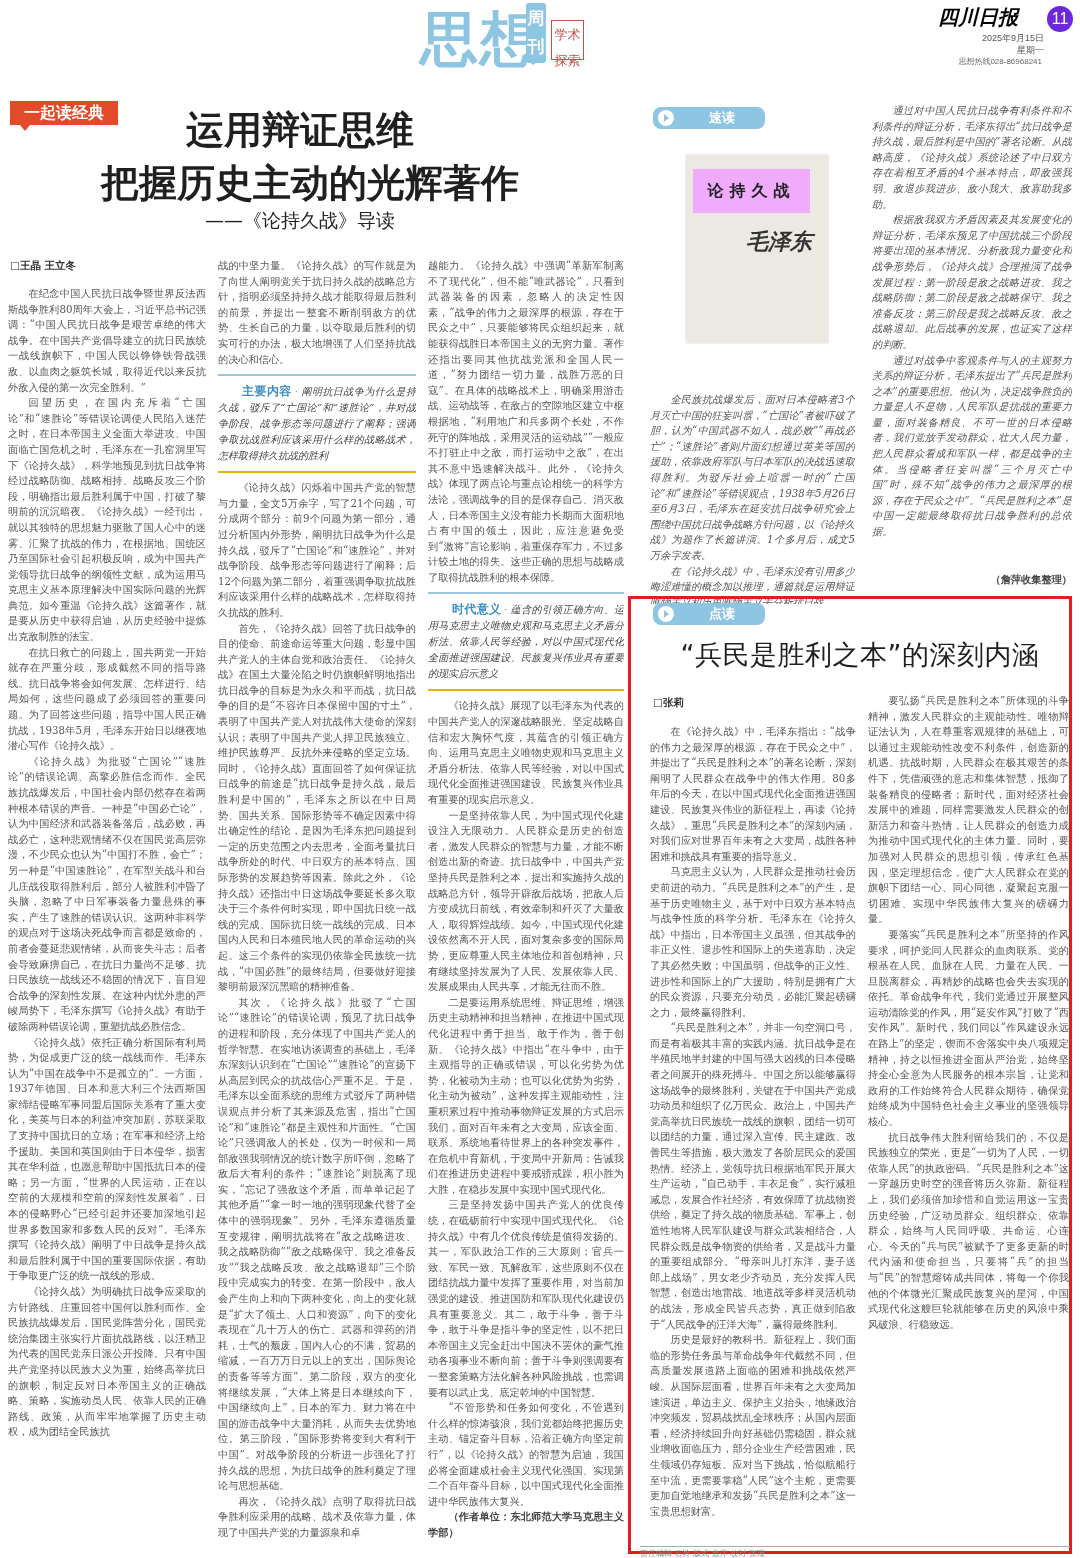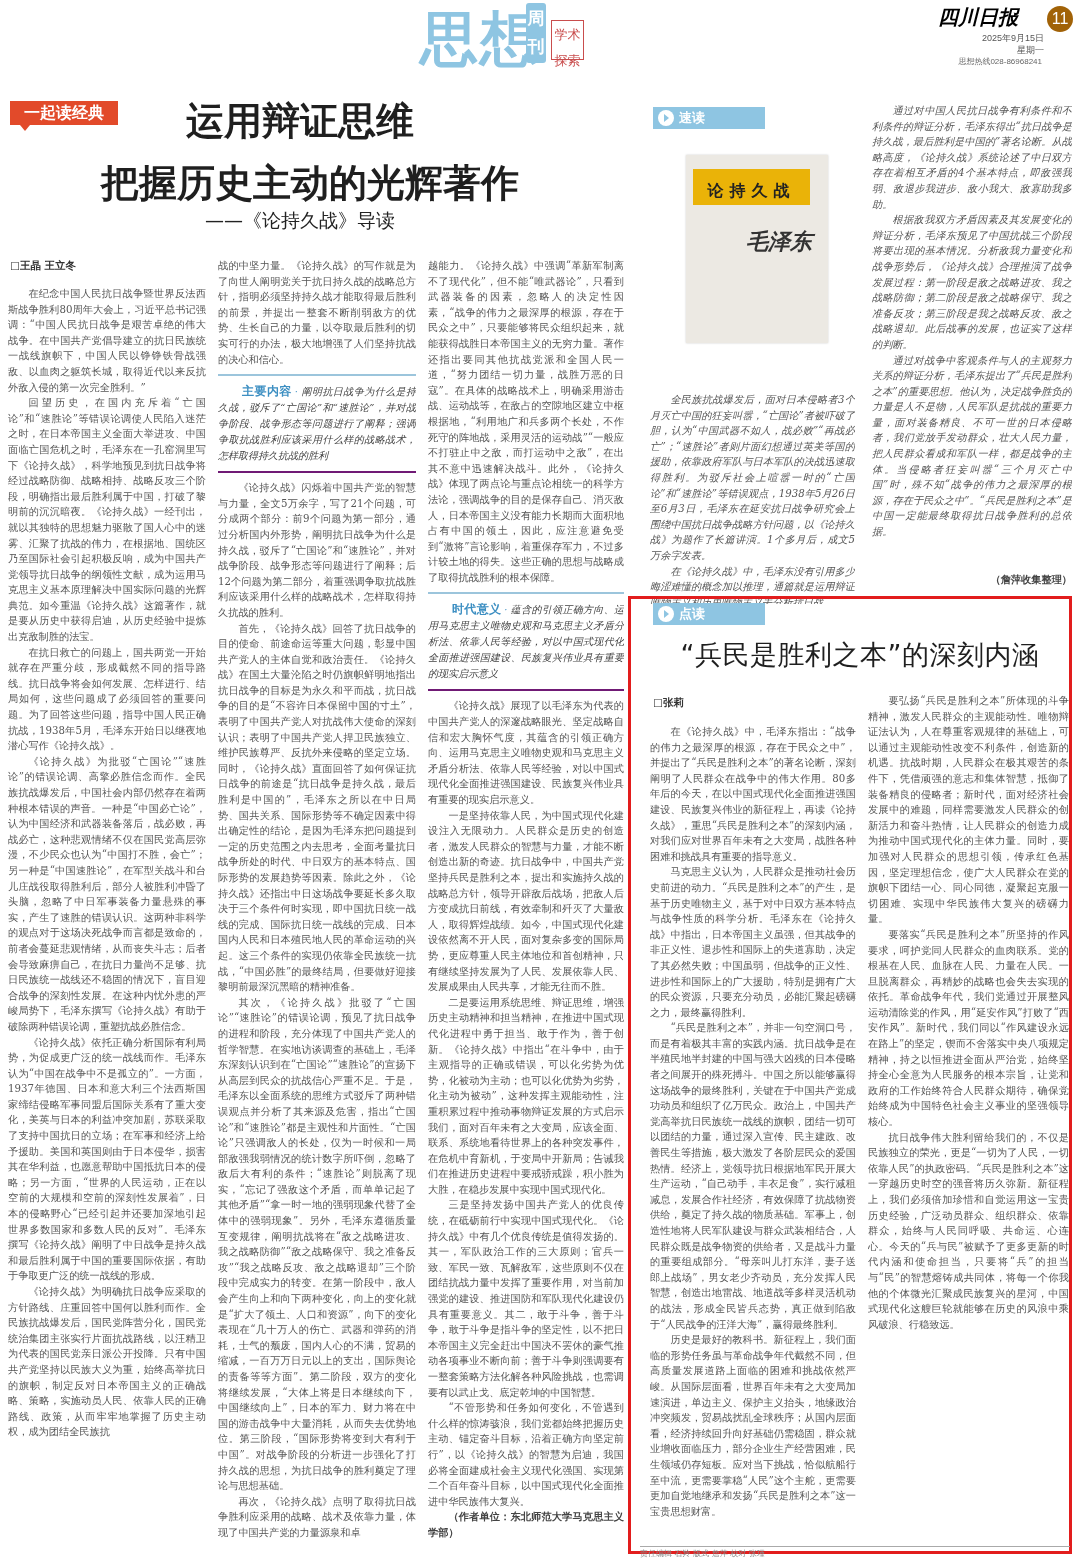--- a/index.html
+++ b/index.html
@@ -5,53 +5,53 @@
   * { box-sizing: border-box; margin: 0; padding: 0; }
   html, body { width: 1080px; height: 1558px; background: #ffffff; overflow: hidden; }
   body { position: relative; font-family: "DejaVu Serif", "Liberation Serif", serif; color: #333; }
 
   
   .masthead { position: absolute; left: 0; top: 0; width: 1080px; height: 92px; }
   .brand-big { position: absolute; left: 420px; top: 4px; font-family: "DejaVu Sans", sans-serif; font-size: 58px; font-weight: bold; color: #8ec5e2; letter-spacing: 2px; line-height: 70px; }
   .brand-zhoukan { position: absolute; left: 526px; top: 3px; width: 20px; height: 60px; background: #8ec5e2; color: #fff; font-family: "DejaVu Sans", sans-serif; font-size: 17px; font-weight: bold; line-height: 28px; text-align: center; border-radius: 3px; padding-top: 1px; }
   .brand-seal { position: absolute; left: 551px; top: 20px; width: 33px; height: 40px; border: 1.5px solid #c94d4d; color: #c94d4d; font-size: 13px; line-height: 26px; padding: 1px 1px; text-align: center; word-break: break-all; }
   .paper-logo { position: absolute; left: 938px; top: 4px; font-family: "DejaVu Serif", serif; font-style: italic; font-weight: bold; font-size: 20px; color: #000000; }
-  .page-num { position: absolute; left: 1047px; top: 6px; width: 26px; height: 26px; border-radius: 50%; background: #a16207; color: #fff; font-family: "Liberation Sans", sans-serif; font-size: 16px; line-height: 26px; text-align: center; }
+  .page-num { position: absolute; left: 1047px; top: 6px; width: 26px; height: 26px; border-radius: 50%; background: #6d28d9; color: #fff; font-family: "Liberation Sans", sans-serif; font-size: 16px; line-height: 26px; text-align: center; }
   .date-line { position: absolute; right: 36px; top: 32px; font-family: "Liberation Sans", sans-serif; font-size: 9px; color: #555; text-align: right; line-height: 12px; }
   .hotline { position: absolute; right: 38px; top: 56px; font-family: "Liberation Sans", sans-serif; font-size: 8px; color: #666; }
 
   
   .column-tag { position: absolute; left: 10px; top: 101px; background: #e24a2a; color: #fff; font-size: 16px; font-weight: bold; padding: 2px 14px 2px 14px; line-height: 20px; }
   .column-tag:after { content: ""; position: absolute; left: 10px; bottom: -6px; border-left: 5px solid transparent; border-right: 5px solid transparent; border-top: 6px solid #e24a2a; }
 
   .main-title { position: absolute; left: 60px; width: 500px; text-align: center; font-family: "DejaVu Sans", sans-serif; font-weight: bold; color: #1f1f1f; }
-  .t1 { top: 98px; font-size: 38px; line-height: 46px; left: 150px; width: 300px; }
+  .t1 { top: 107px; font-size: 38px; line-height: 46px; left: 150px; width: 300px; }
   .t2 { top: 160px; font-size: 38px; line-height: 46px; left: 60px; width: 500px; }
   .subtitle { position: absolute; left: 205px; top: 208px; font-family: "DejaVu Sans", sans-serif; font-size: 19px; color: #222; }
 
   .byline { position: absolute; font-family: "DejaVu Sans", sans-serif; font-size: 10.5px; font-weight: bold; color: #333; }
 
   
   .col { position: absolute; font-size: 10.2px; line-height: 15.6px; color: #555; text-align: justify; overflow: hidden; }
   .col p { text-indent: 2em; }
   .col p.cont { text-indent: 0; }
   .col p.sign { font-family: "DejaVu Sans", sans-serif; font-weight: bold; color: #444; }
   .col p.sign-right { text-align: right; font-family: "DejaVu Sans", sans-serif; font-weight: bold; color: #444; text-indent: 0; }
 
-  .summary-box { border-top: 2px solid #9cc5dc; border-bottom: 2px solid #701a75; padding: 7px 0 7px 0; margin: 7px 0; font-style: italic; color: #444; font-size: 10px; line-height: 16px; text-align: justify; }
+  .summary-box { border-top: 2px solid #9cc5dc; border-bottom: 2px solid #eab308; padding: 7px 0 7px 0; margin: 7px 0; font-style: italic; color: #444; font-size: 10px; line-height: 16px; text-align: justify; }
   .summary-box .label { font-style: normal; font-family: "DejaVu Sans", sans-serif; font-weight: bold; color: #3d8fc2; font-size: 12px; margin-left: 2em; }
   .summary-box .dot { color: #3d8fc2; margin: 0 3px; }
 
   
-  .section-tab { position: absolute; height: 22px; width: 112px; background: #8ec5e2; border-radius: 0; color: #fff; font-family: "DejaVu Sans", sans-serif; font-weight: bold; font-size: 13px; line-height: 22px; padding-left: 26px; }
+  .section-tab { position: absolute; height: 22px; width: 112px; background: #8ec5e2; border-radius: 8px; color: #fff; font-family: "DejaVu Sans", sans-serif; font-weight: bold; font-size: 13px; line-height: 22px; padding-left: 26px; text-align: center; }
   .section-tab .play { position: absolute; left: 5px; top: 3px; width: 16px; height: 16px; border-radius: 50%; background: #fff; }
   .section-tab .play:after { content: ""; position: absolute; left: 6px; top: 4px; border-top: 4px solid transparent; border-bottom: 4px solid transparent; border-left: 5px solid #8ec5e2; }
 
   .book { position: absolute; left: 686px; top: 155px; width: 142px; height: 188px; background: #ece9e3; box-shadow: 0 0 2px #ccc; }
-  .book-red { position: absolute; left: 7px; top: 14px; width: 117px; height: 36px; background: #eab308; color: #222; font-weight: bold; font-size: 16px; letter-spacing: 6px; text-align: center; line-height: 44px; }
+  .book-red { position: absolute; left: 7px; top: 14px; width: 117px; height: 44px; background: #f0abfc; color: #222; font-weight: bold; font-size: 16px; letter-spacing: 6px; text-align: center; line-height: 44px; }
   .book-sign { position: absolute; left: 60px; top: 72px; font-style: italic; font-size: 22px; color: #333; font-weight: bold; }
 
   .red-frame { position: absolute; left: 628px; top: 596px; width: 444px; height: 958px; border: 3px solid #e21d1d; }
 
   .right-title { position: absolute; left: 655px; top: 637px; width: 410px; text-align: center; font-family: "DejaVu Sans", sans-serif; font-size: 27px; color: #1f1f1f; letter-spacing: 0.5px; }
 
   .footer-line { position: absolute; left: 640px; top: 1546px; width: 430px; border-top: 1px solid #aaa; }
   .footer-credit { position: absolute; left: 640px; top: 1548px; font-size: 8px; color: #888; font-family: "DejaVu Sans", sans-serif; }
 </style>
 </head>

